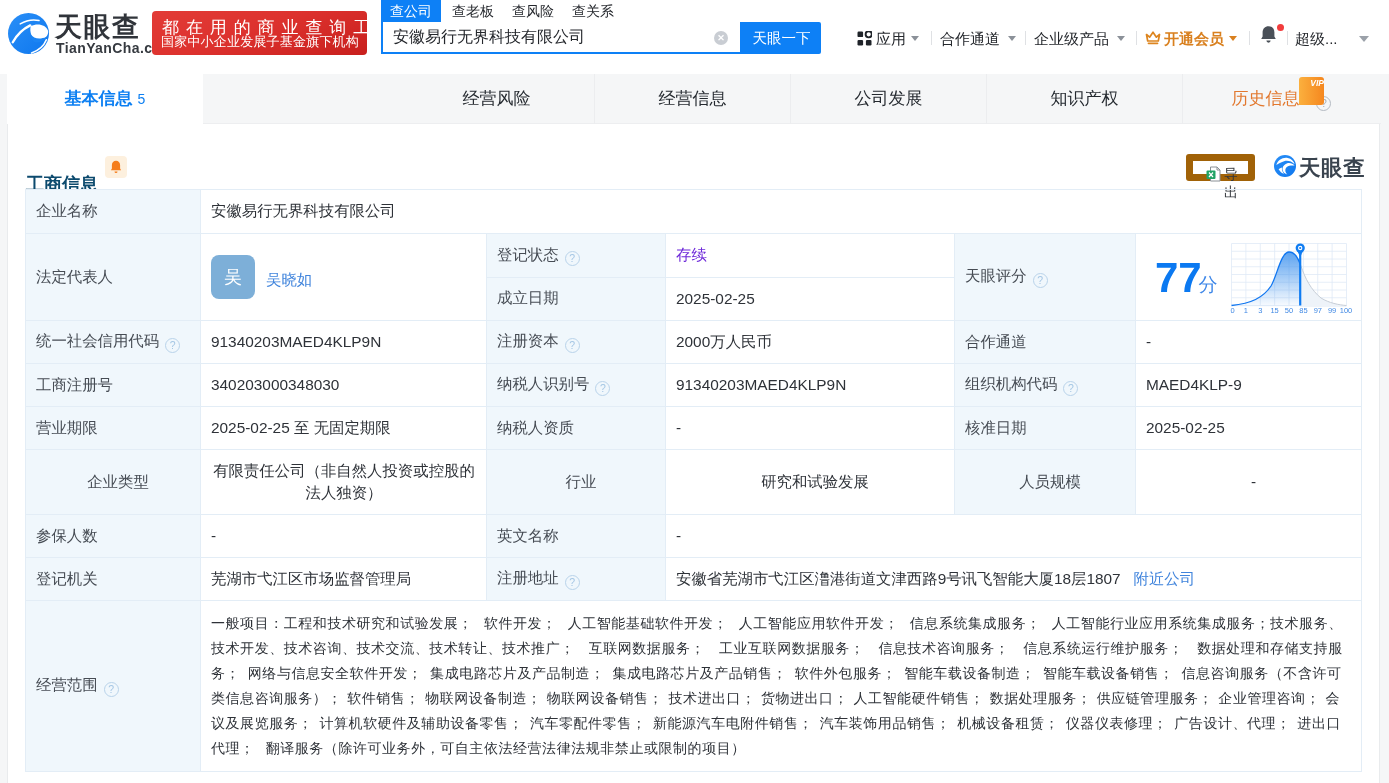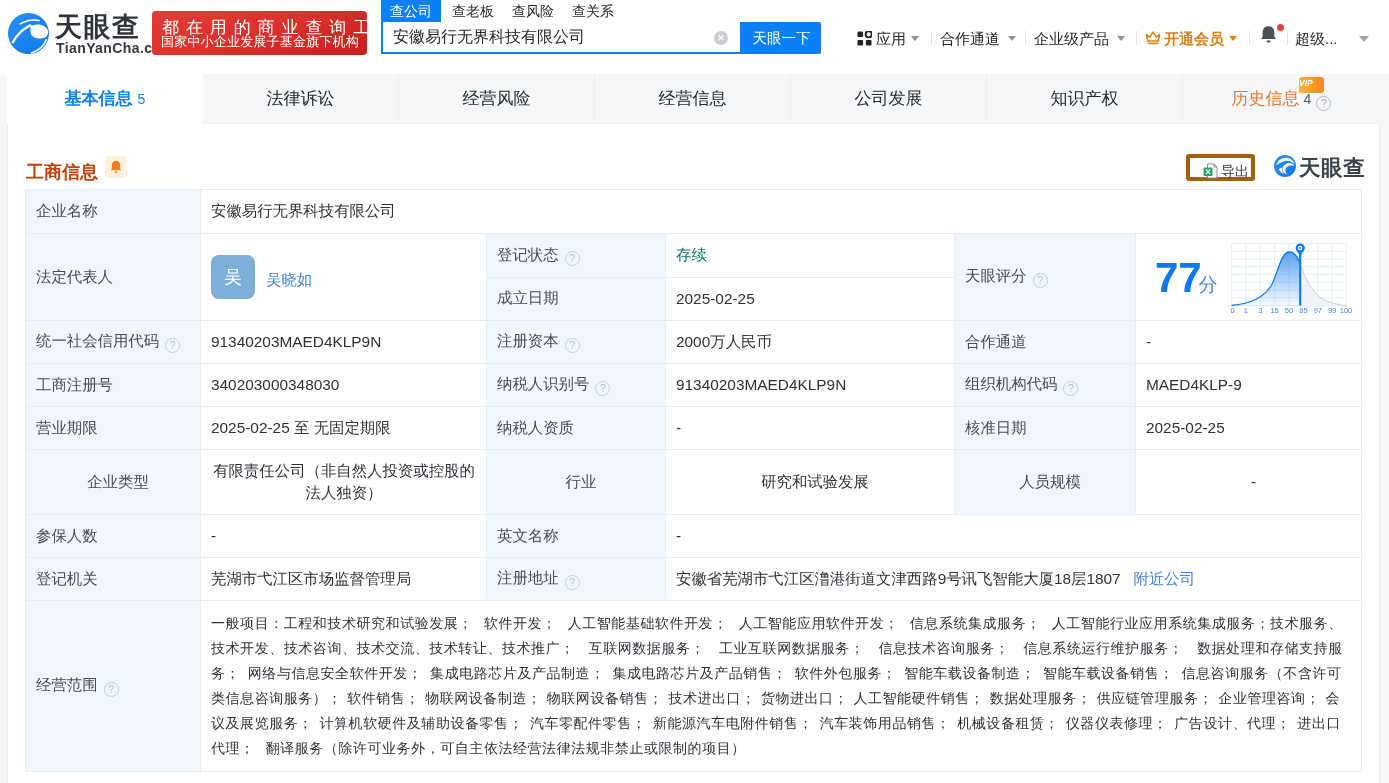--- a/index.html
+++ b/index.html
@@ -35,23 +35,23 @@
   .nav-sep { position:absolute; top:31px; width:1px; height:14px; background:#DFE1E4; }
   .caret { position:absolute; width:0; height:0; border-left:4.5px solid transparent; border-right:4.5px solid transparent; border-top:5px solid #8B9199; }
 
   
   #tabbar { position:absolute; left:7px; top:74px; width:1374px; height:50px; background:#F5F6F7; border-bottom:1px solid #EDEEF0; }
   .tab { position:absolute; top:0; width:196px; height:50px; text-align:center; line-height:50px; font-size:17px; color:#24292F; border-right:1px solid #ECEDEF; }
   #tab1 { background:#fff; color:#0C7FF2; font-weight:bold; border-right:none; }
   #tab1 .cnt { font-weight:normal; font-size:14px; margin-left:5px; }
 
   
-  #secttl { left:26px; top:160px; font-size:18px; font-weight:bold; color:#c2410c; }
+  #secttl { left:26px; top:172px; font-size:18px; font-weight:bold; color:#0c4a6e; }
   #bellbadge { left:105px; top:156px; width:22px; height:22px; border-radius:4px; background:#FDF0DE; }
-  #exportbtn { left:1186px; top:154px; width:69px; height:27px; border:4px solid #a16207; border-radius:3px; background:#fff; }
+  #exportbtn { left:1186px; top:154px; width:69px; height:27px; border:7px solid #a16207; border-radius:3px; background:#fff; }
   #exportbtn span { position:absolute; left:31px; top:4px; font-size:14px; color:#33373C; line-height:18px; }
 
   
   #info { position:absolute; left:25px; top:189px; width:1336px; border-collapse:collapse; table-layout:fixed; }
   #info td { border:1px solid #E3EDF6; font-size:15.4px; color:#2E3238; padding:0 0 0 10px; vertical-align:middle; }
   #info td.lb { background:#F0F7FC; color:#464C54; }
   #info .h0 { height:44px; } #info .h1 { height:43px; }
   #info .h2 { height:65px;text-align:center; }
   #info .h3 { height:171px; }
   .lnk { color:#4084DC; }
@@ -121,27 +121,26 @@
       <path d="M8.5,1.2 C5,1.2 2.6,3.8 2.6,7.2 L2.6,11.5 L1.2,14 L15.8,14 L14.4,11.5 L14.4,7.2 C14.4,3.8 12,1.2 8.5,1.2 Z" fill="#4A5058"></path>
       <path d="M6.4,15.6 a2.1,2.1 0 0 0 4.2,0 Z" fill="#4A5058"></path>
     </svg>
     <div class="abs" style="left:1277px; top:24px; width:7px; height:7px; border-radius:50%; background:#F23C3C"></div>
     <div class="nav-sep" style="left:1287px"></div>
     <div class="nav-item" style="left:1295px">超级...</div>
     <div class="caret" style="left:1359px; top:36px; border-left-width:5.5px; border-right-width:5.5px; border-top-width:6px; border-top-color:#9BA1A9"></div>
   </div>
   <div id="tabbar">
     <div class="tab" id="tab1" style="left:0">基本信息<span class="cnt">5</span></div>
-    <div class="tab" style="left:196px">法律诉讼</div>
     <div class="tab" style="left:588px">经营信息</div>
     <div class="tab" style="left:392px">经营风险</div>
     <div class="tab" style="left:784px">公司发展</div>
     <div class="tab" style="left:980px">知识产权</div>
     <div class="tab" id="tab7" style="left:1176px; width:197px; border-right:none; color:#E2782E">历史信息<span style="color:#555;font-size:14px;font-weight:normal;margin-left:4px">4</span><span class="q" style="border-color:#B4BAC2;color:#A8AEB6;margin-left:5px">?</span>
-      <div style="position:absolute; left:116px; top:3px; width:25px; height:16px; line-height:12px; border-radius:3px 3px 3px 0; background:linear-gradient(90deg,#FBB03E,#F5871F); color:#fff; font-size:8.5px; font-style:italic; font-weight:bold; text-align:left;">VIP</div>
+      <div style="position:absolute; left:116px; top:3px; width:25px; height:28px; line-height:12px; border-radius:3px 3px 3px 0; background:linear-gradient(90deg,#FBB03E,#F5871F); color:#fff; font-size:8.5px; font-style:italic; font-weight:bold; text-align:right;">VIP</div>
     </div>
   </div>
 
   <div class="abs" id="secttl">工商信息</div>
   <div class="abs" id="bellbadge">
     <svg style="position:absolute;left:5px;top:4px" width="12" height="14" viewBox="0 0 12 14">
       <path d="M6,0.8 C3.6,0.8 1.9,2.7 1.9,5.1 L1.9,8.4 L0.9,10.2 L11.1,10.2 L10.1,8.4 L10.1,5.1 C10.1,2.7 8.4,0.8 6,0.8 Z" fill="#F57D1B"></path>
       <path d="M4.5,11.4 a1.5,1.5 0 0 0 3,0 Z" fill="#F57D1B"></path>
     </svg>
   </div>
@@ -184,21 +183,21 @@
     </tr>
     <tr class="h1">
       <td class="lb" rowspan="2">法定代表人</td>
       <td rowspan="2">
         <div style="position:relative; height:86px">
           <div style="position:absolute; left:0; top:21px; width:44px; height:44px; border-radius:8px; background:#7DAFD8; color:#fff; font-size:18px; text-align:center; line-height:44px">吴</div>
           <div style="position:absolute; left:55px; top:36px" class="lnk">吴晓如</div>
         </div>
       </td>
       <td class="lb">登记状态<span class="q">?</span></td>
-      <td style="color:#0f766e">存续</td>
+      <td style="color:#6d28d9">存续</td>
       <td class="lb" rowspan="2">天眼评分<span class="q">?</span></td>
       <td rowspan="2" style="padding:0">
         <div style="position:relative; height:86px">
           <div style="position:absolute; left:19px; top:20px; font-size:42px; font-weight:bold; color:#0B79F1">77</div>
           <div style="position:absolute; left:62.5px; top:38px; font-size:19px; color:#3E87E8">分</div>
           <svg style="position:absolute; left:92px; top:7px" width="126" height="74" viewBox="-1 0 126 74" font-family="Liberation Sans,sans-serif">
             <defs>
               <linearGradient id="cg" x1="0" y1="0" x2="0" y2="1">
                 <stop offset="0" stop-color="#3E92EE" stop-opacity="0.85"></stop>
                 <stop offset="1" stop-color="#3E92EE" stop-opacity="0.02"></stop>

